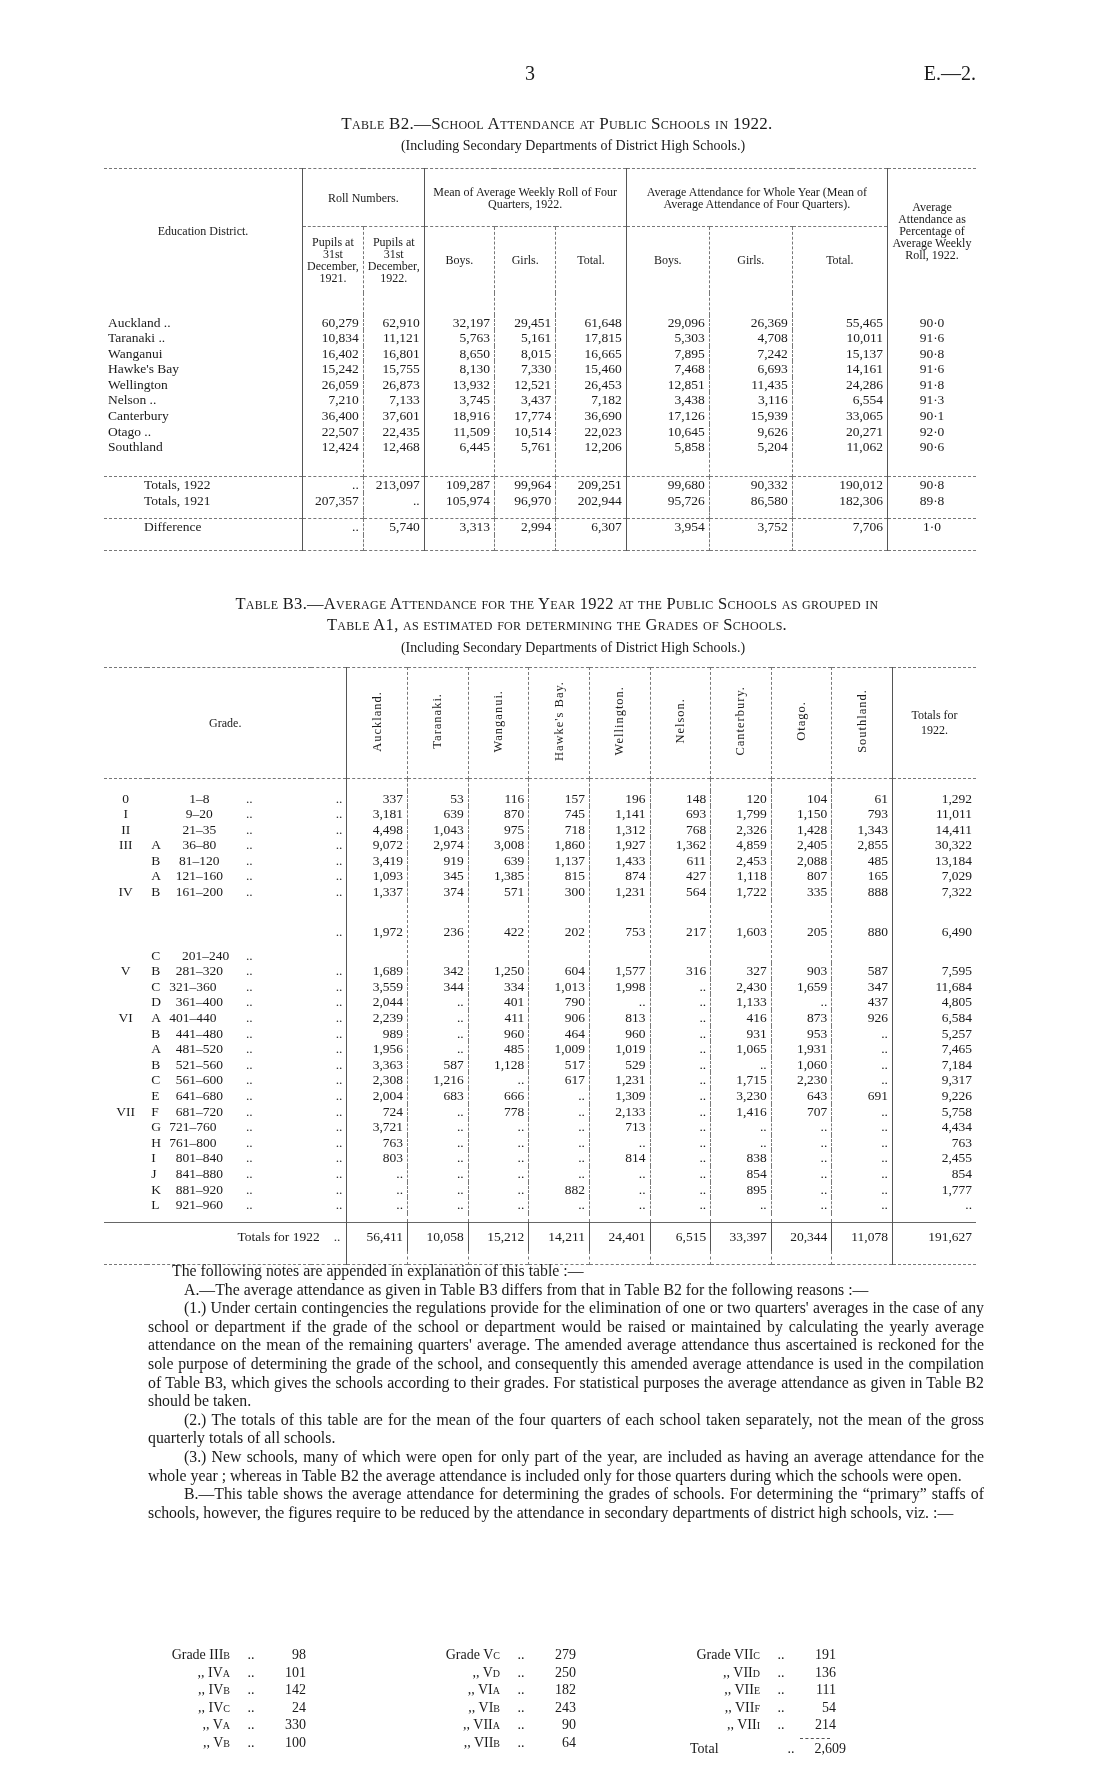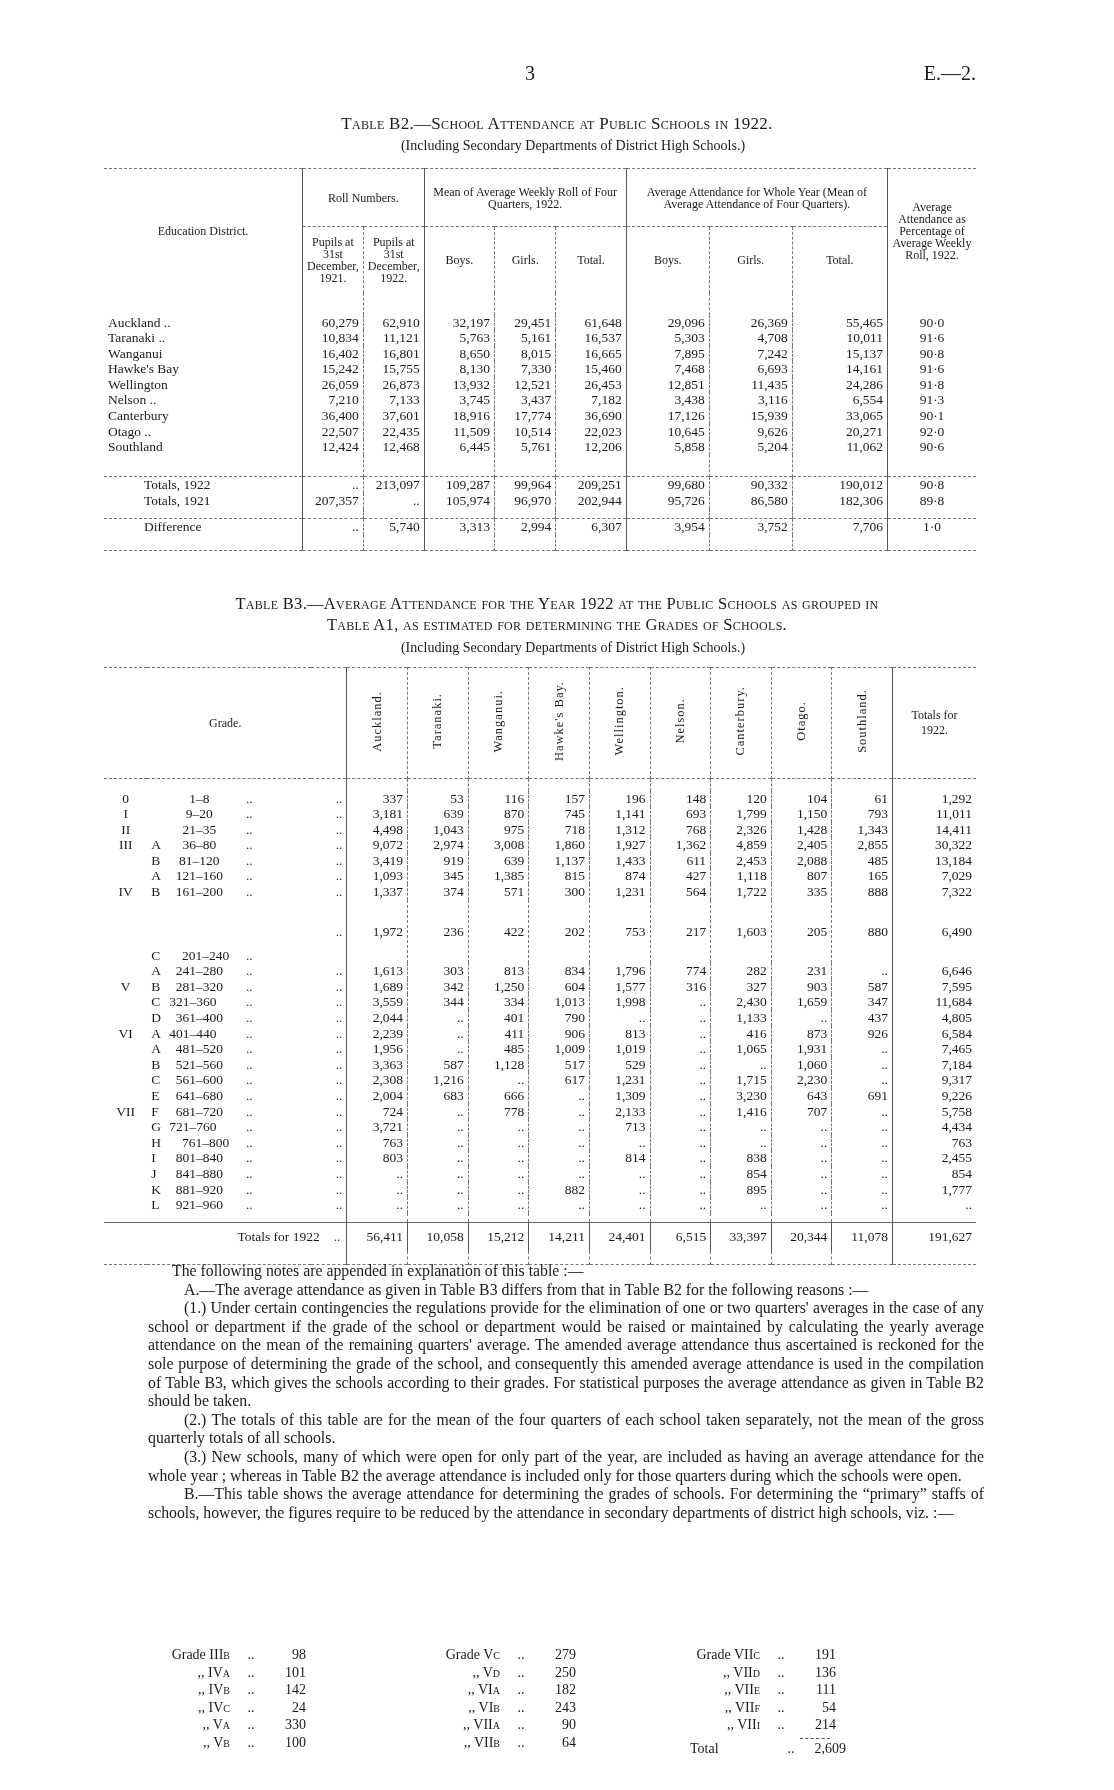--- a/index.html
+++ b/index.html
@@ -99,21 +99,21 @@
         <td class="num vld">26,369</td>
         <td class="num vld">55,465</td>
         <td class="num vl" style="text-align:center;">90·0</td>
       </tr>
       <tr>
         <td style="padding-left: 4px;"><span>Taranaki ..</span></td>
         <td class="num vl">10,834</td>
         <td class="num vld">11,121</td>
         <td class="num vl">5,763</td>
         <td class="num vld">5,161</td>
-        <td class="num vld">16,537</td>
+        <td class="num vld">17,815</td>
         <td class="num vl">5,303</td>
         <td class="num vld">4,708</td>
         <td class="num vld">10,011</td>
         <td class="num vl" style="text-align:center;">91·6</td>
       </tr>
       <tr>
         <td style="padding-left: 4px;"><span>Wanganui</span></td>
         <td class="num vl">16,402</td>
         <td class="num vld">16,801</td>
         <td class="num vl">8,650</td>
@@ -419,35 +419,20 @@
         <td class="num vld">422</td>
         <td class="num vld">202</td>
         <td class="num vld">753</td>
         <td class="num vld">217</td>
         <td class="num vld">1,603</td>
         <td class="num vld">205</td>
         <td class="num vld">880</td>
         <td class="num vl">6,490</td>
       </tr>
       <tr>
-        <td class="gmaj"></td>
-        <td style="width:120px; white-space:nowrap;"><span style="display:inline-block;width:18px;">A</span><span style="display:inline-block;width:60px;text-align:center;">241–280</span><span class="dots" style="display:inline-block;width:40px;text-align:center;">..</span></td>
-        <td class="dots" style="width:20px;text-align:right;">..</td>
-        <td class="num vl">1,613</td>
-        <td class="num vld">303</td>
-        <td class="num vld">813</td>
-        <td class="num vld">834</td>
-        <td class="num vld">1,796</td>
-        <td class="num vld">774</td>
-        <td class="num vld">282</td>
-        <td class="num vld">231</td>
-        <td class="num vld">..</td>
-        <td class="num vl">6,646</td>
-      </tr>
-      <tr>
         <td class="gmaj">V</td>
         <td style="width:120px; white-space:nowrap;"><span style="display:inline-block;width:18px;">B</span><span style="display:inline-block;width:60px;text-align:center;">281–320</span><span class="dots" style="display:inline-block;width:40px;text-align:center;">..</span></td>
         <td class="dots" style="width:20px;text-align:right;">..</td>
         <td class="num vl">1,689</td>
         <td class="num vld">342</td>
         <td class="num vld">1,250</td>
         <td class="num vld">604</td>
         <td class="num vld">1,577</td>
         <td class="num vld">316</td>
         <td class="num vld">327</td>
@@ -495,20 +480,35 @@
         <td class="num vld">906</td>
         <td class="num vld">813</td>
         <td class="num vld">..</td>
         <td class="num vld">416</td>
         <td class="num vld">873</td>
         <td class="num vld">926</td>
         <td class="num vl">6,584</td>
       </tr>
       <tr>
         <td class="gmaj"></td>
+        <td style="width:120px; white-space:nowrap;"><span style="display:inline-block;width:18px;">B</span><span style="display:inline-block;width:60px;text-align:center;">441–480</span><span class="dots" style="display:inline-block;width:40px;text-align:center;">..</span></td>
+        <td class="dots" style="width:20px;text-align:right;">..</td>
+        <td class="num vl">989</td>
+        <td class="num vld">..</td>
+        <td class="num vld">960</td>
+        <td class="num vld">464</td>
+        <td class="num vld">960</td>
+        <td class="num vld">..</td>
+        <td class="num vld">931</td>
+        <td class="num vld">953</td>
+        <td class="num vld">..</td>
+        <td class="num vl">5,257</td>
+      </tr>
+      <tr>
+        <td class="gmaj"></td>
         <td style="width:120px; white-space:nowrap;"><span style="display:inline-block;width:18px;">A</span><span style="display:inline-block;width:60px;text-align:center;">481–520</span><span class="dots" style="display:inline-block;width:40px;text-align:center;">..</span></td>
         <td class="dots" style="width:20px;text-align:right;">..</td>
         <td class="num vl">1,956</td>
         <td class="num vld">..</td>
         <td class="num vld">485</td>
         <td class="num vld">1,009</td>
         <td class="num vld">1,019</td>
         <td class="num vld">..</td>
         <td class="num vld">1,065</td>
         <td class="num vld">1,931</td>
@@ -585,21 +585,21 @@
         <td class="num vld">..</td>
         <td class="num vld">713</td>
         <td class="num vld">..</td>
         <td class="num vld">..</td>
         <td class="num vld">..</td>
         <td class="num vld">..</td>
         <td class="num vl">4,434</td>
       </tr>
       <tr>
         <td class="gmaj"></td>
-        <td style="width:120px; white-space:nowrap;"><span style="display:inline-block;width:18px;">H</span><span style="display:inline-block;width:60px;text-align:right;">761–800</span><span class="dots" style="display:inline-block;width:40px;text-align:center;">..</span></td>
+        <td style="width:120px; white-space:nowrap;"><span style="display:inline-block;width:18px;">H</span><span style="display:inline-block;width:60px;text-align:left;">761–800</span><span class="dots" style="display:inline-block;width:40px;text-align:center;">..</span></td>
         <td class="dots" style="width:20px;text-align:right;">..</td>
         <td class="num vl">763</td>
         <td class="num vld">..</td>
         <td class="num vld">..</td>
         <td class="num vld">..</td>
         <td class="num vld">..</td>
         <td class="num vld">..</td>
         <td class="num vld">..</td>
         <td class="num vld">..</td>
         <td class="num vld">..</td>

